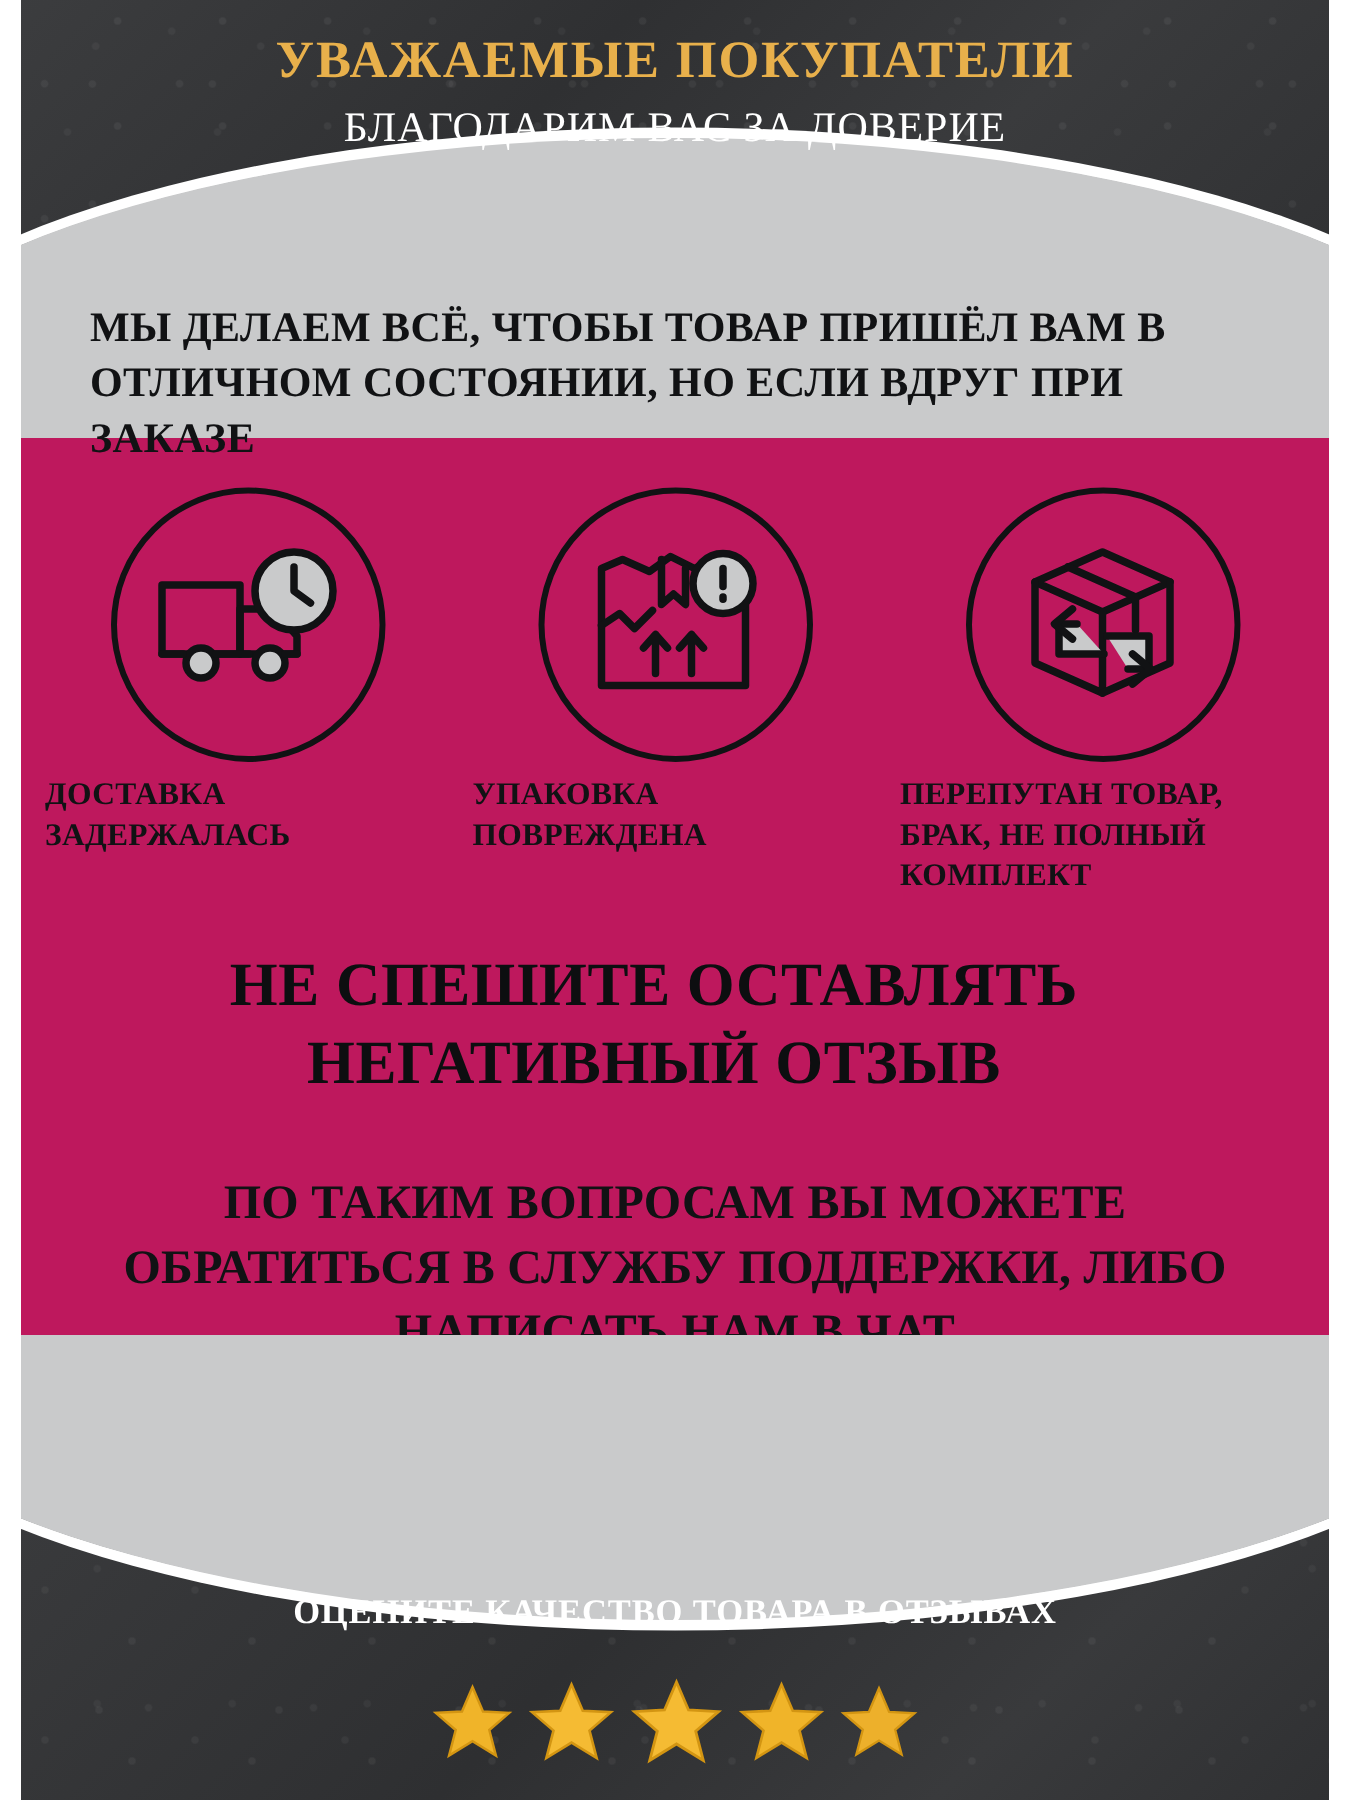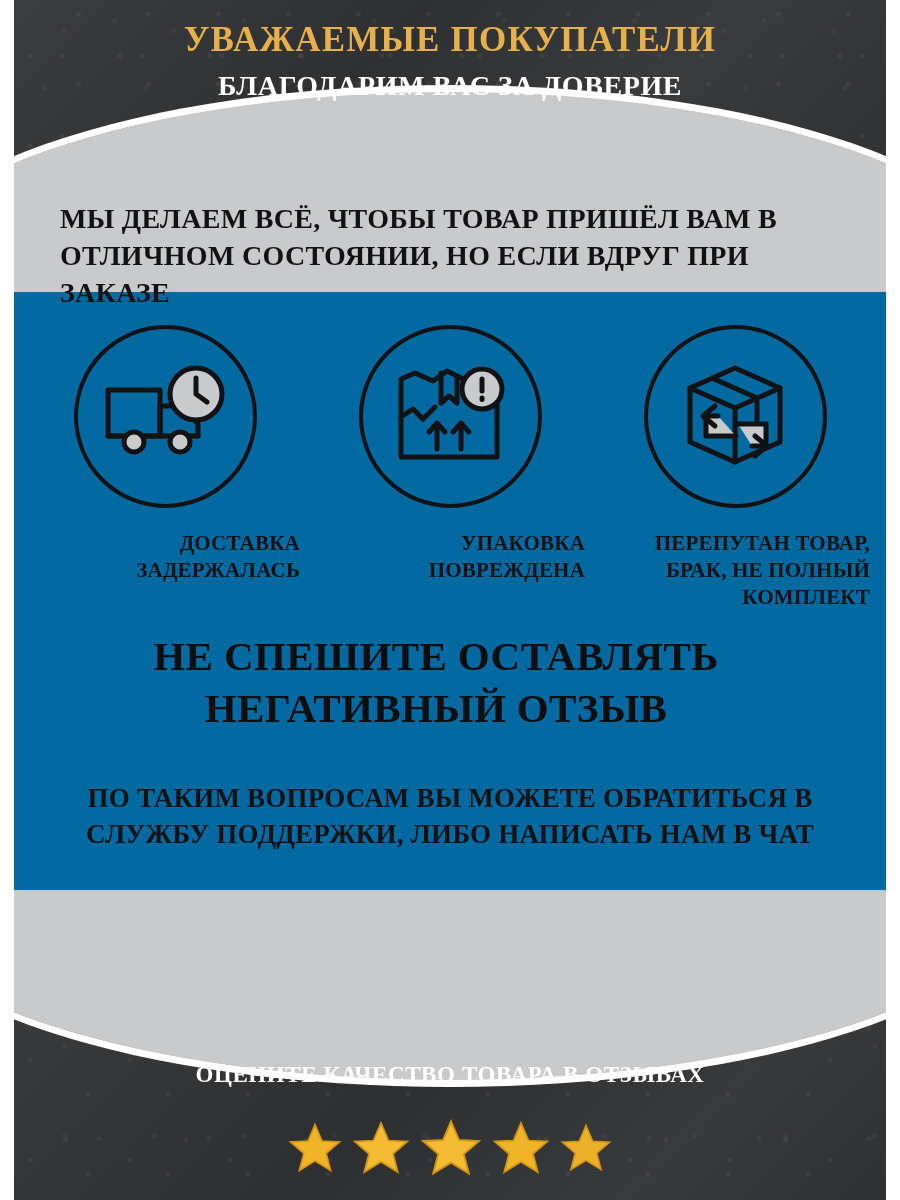--- a/index.html
+++ b/index.html
@@ -8,21 +8,21 @@
     background: #ffffff;
   }
   body {
     font-family: "Liberation Serif", serif;
   }
   .page {
     position: relative;
     width: 900px;
     height: 1200px;
     overflow: hidden;
-    background: #0369a1;
+    background: #be185d;
   }
 
   
   .header-band {
     position: absolute;
     left: 0; top: 0;
     width: 900px;
     height: 175px;
     background:
       radial-gradient(circle at 12% 20%, rgba(255,255,255,0.055) 0 2px, transparent 3px),
@@ -58,21 +58,21 @@
     font-size: 35px;
     font-weight: bold;
     letter-spacing: 1.2px;
     color: #e8b04b;
     text-transform: uppercase;
     line-height: 1.15;
   }
   .header-sub {
     margin-top: 9px;
     font-size: 28px;
-    font-weight: bold;
+    font-weight: normal;
     color: #ffffff;
     letter-spacing: 0.6px;
     text-transform: uppercase;
     line-height: 1.22;
   }
 
   
   .edge {
     position: absolute;
     top: 0;
@@ -120,22 +120,22 @@
     height: 175px;
     border-radius: 50%;
     border: 4px solid #111214;
     display: flex;
     align-items: center;
     justify-content: center;
     background: transparent;
     overflow: hidden;
   }
   .icon-caption {
-    margin-top: 22px;
-    text-align: right;
+    margin-top: 8px;
+    text-align: left;
     font-size: 21px;
     font-weight: bold;
     line-height: 1.28;
     color: #111214;
     text-transform: uppercase;
     letter-spacing: 0.2px;
   }
 
   
   .headline {
@@ -152,21 +152,21 @@
     letter-spacing: 0.4px;
   }
 
   
   .body-text {
     position: absolute;
     left: 55px;
     top: 780px;
     width: 790px;
     text-align: center;
-    font-size: 27px;
+    font-size: 32px;
     font-weight: bold;
     line-height: 1.35;
     color: #111214;
     text-transform: uppercase;
     letter-spacing: 0.2px;
   }
 
   
   .footer-band {
     position: absolute;

